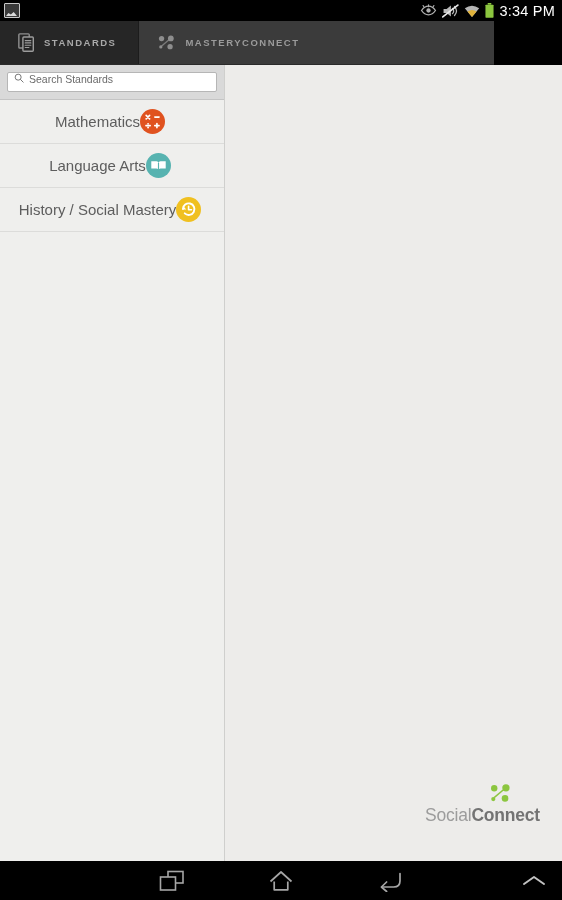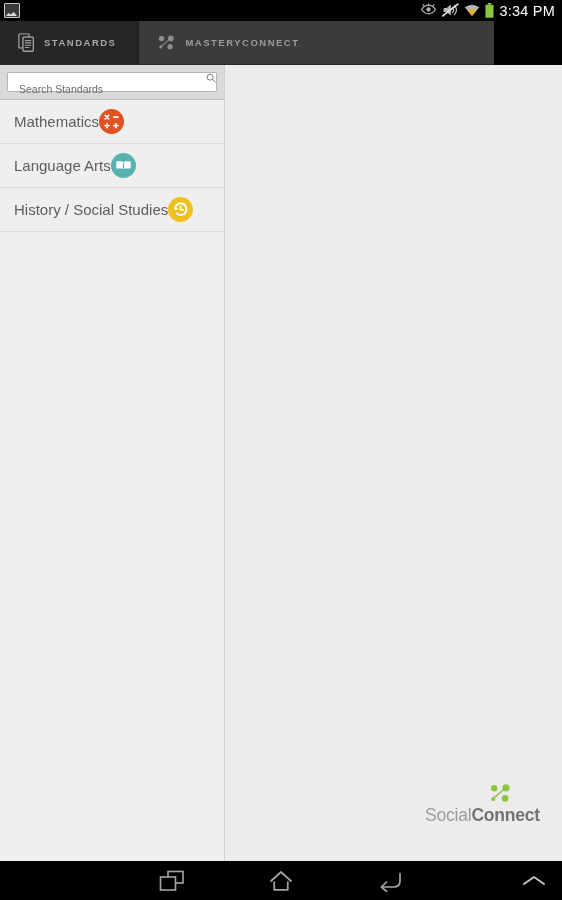--- a/index.html
+++ b/index.html
@@ -25,21 +25,21 @@
     top: 0; left: 0;
     width: 562px;
     height: 21px;
     background: #000000;
     display: flex;
     align-items: center;
     justify-content: space-between;
     padding: 0 7px 0 4px;
   }
   .status-left { display: flex; align-items: center; gap: 5px; }
-  .status-right { display: flex; align-items: flex-start; gap: 5px; }
+  .status-right { display: flex; align-items: center; gap: 5px; }
 
   .screenshot-icon {
     width: 16px; height: 15px;
     border: 1.4px solid #c9c9c9;
     background: #3a3a3a;
     border-radius: 1px;
     position: relative;
     overflow: hidden;
   }
   .screenshot-icon::after {
@@ -123,43 +123,42 @@
     background: #d9d9d9;
     border-bottom: 1px solid #c4c4c4;
   }
   .search-box {
     position: relative;
     height: 20px;
     background: #ffffff;
     border: 1px solid #b6b6b6;
     border-radius: 2px;
     display: flex;
-    align-items: flex-end;
+    align-items: flex-start;
     padding-left: 6px;
-    flex-direction: column;
   }
   .search-icon { width: 10px; height: 10px; flex: 0 0 auto; }
   .search-input {
     border: none;
     outline: none;
     background: transparent;
     font-size: 10.5px;
     color: #4a4a4a;
     font-family: "Liberation Sans", sans-serif;
     width: 100%;
     padding-left: 5px;
   }
   .search-input::placeholder { color: #6a6a6a; opacity: 1; }
 
   .subject-list { display: flex; flex-direction: column; }
   .subject-item {
     height: 44px;
     display: flex;
     align-items: center;
-    justify-content: flex-start;
+    justify-content: center;
     padding: 0 18px 0 14px;
     border-bottom: 1px solid #dcdcda;
     cursor: pointer;
     background: #efefed;
   }
   .subject-label {
     font-size: 15px;
     color: #5d5d5d;
     font-family: "Liberation Sans", sans-serif;
     font-weight: 300;
@@ -337,21 +336,21 @@
             <svg class="badge-svg" viewBox="0 0 26 26">
               <circle cx="13" cy="13" r="13" fill="#57b3b0"></circle>
               <path d="M5.5 8.6 h5.4 q2.1 0 2.1 1.7 v7.5 q0-1.6-2.1-1.6 H5.5 z" fill="#ffffff"></path>
               <path d="M20.5 8.6 h-5.4 q-2.1 0-2.1 1.7 v7.5 q0-1.6 2.1-1.6 h5.4 z" fill="#ffffff"></path>
               <path d="M13 10.3 v7.5" stroke="#57b3b0" stroke-width="1.2"></path>
             </svg>
           </span>
         </div>
 
         <div class="subject-item">
-          <span class="subject-label">History / Social Studies</span>
+          <span class="subject-label">History / Social Mastery</span>
           <span class="subject-badge">
             <svg class="badge-svg" viewBox="0 0 26 26">
               <circle cx="13" cy="13" r="13" fill="#f0c020"></circle>
               <path d="M7.2 12.6 a6 6 0 1 1 1.9 4.4" fill="none" stroke="#ffffff" stroke-width="2" stroke-linecap="round"></path>
               <path d="M7.2 9.2 L7.2 12.9 L10.7 12.9 z" fill="#ffffff"></path>
               <path d="M13.1 9.6 v3.7 h3.0" fill="none" stroke="#ffffff" stroke-width="1.7" stroke-linecap="round" stroke-linejoin="round"></path>
             </svg>
           </span>
         </div>
 

